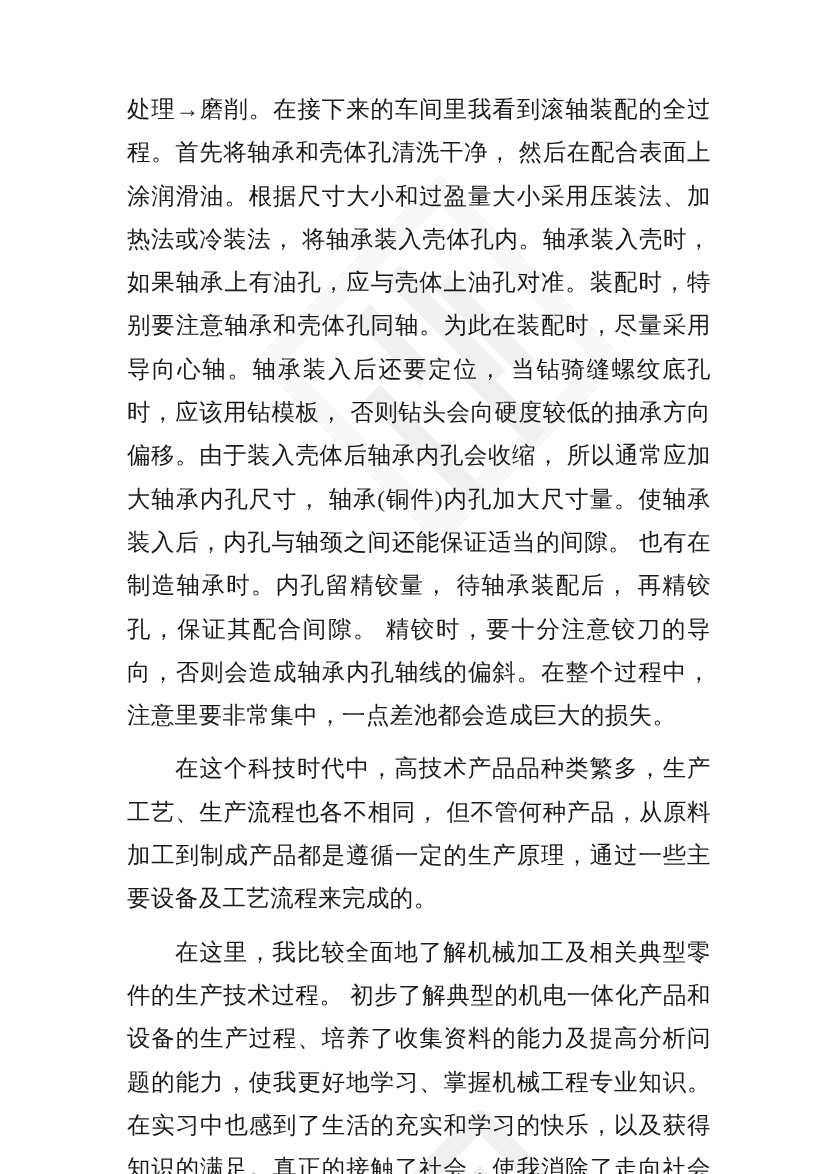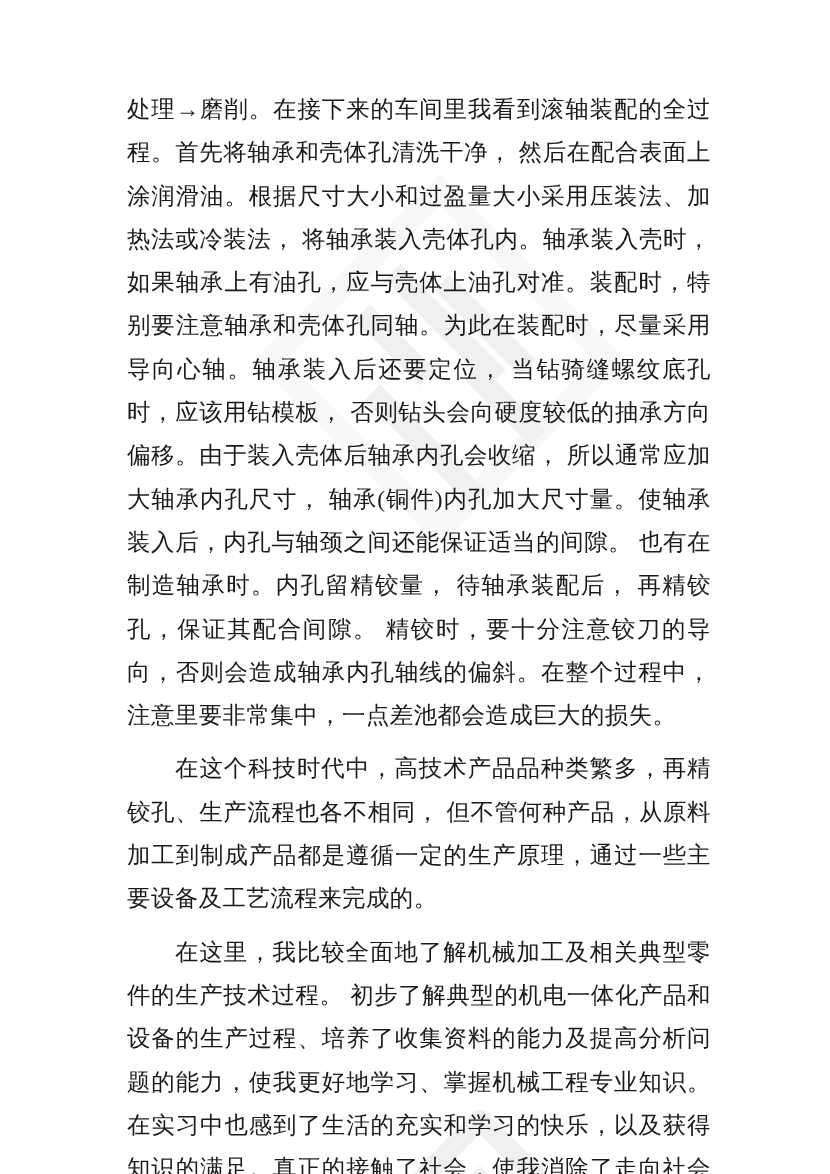--- a/index.html
+++ b/index.html
@@ -61,17 +61,17 @@
 
   <svg class="watermark wm-2" viewBox="0 0 300 200">
     <g fill="none" stroke="#777" stroke-width="20" stroke-linecap="square">
       <path d="M150 10 L290 150 M150 10 L10 150"></path>
       <path d="M120 100 L170 150 M150 70 L220 140"></path>
     </g>
   </svg>
 
   <div class="body-text">
     <p class="para">处理→磨削。在接下来的车间里我看到滚轴装配的全过程。首先将轴承和壳体孔清洗干净， 然后在配合表面上涂润滑油。根据尺寸大小和过盈量大小采用压装法、加热法或冷装法， 将轴承装入壳体孔内。轴承装入壳时，如果轴承上有油孔，应与壳体上油孔对准。装配时，特别要注意轴承和壳体孔同轴。为此在装配时，尽量采用导向心轴。轴承装入后还要定位， 当钻骑缝螺纹底孔时，应该用钻模板， 否则钻头会向硬度较低的抽承方向偏移。由于装入壳体后轴承内孔会收缩， 所以通常应加大轴承内孔尺寸， 轴承(铜件)内孔加大尺寸量。使轴承装入后，内孔与轴颈之间还能保证适当的间隙。 也有在制造轴承时。内孔留精铰量， 待轴承装配后， 再精铰孔，保证其配合间隙。 精铰时，要十分注意铰刀的导向，否则会造成轴承内孔轴线的偏斜。在整个过程中，注意里要非常集中，一点差池都会造成巨大的损失。</p>
-    <p class="para indent">在这个科技时代中，高技术产品品种类繁多，再精铰孔、生产流程也各不相同， 但不管何种产品，从原料加工到制成产品都是遵循一定的生产原理，通过一些主要设备及工艺流程来完成的。</p>
+    <p class="para indent">在这个科技时代中，高技术产品品种类繁多，生产工艺、生产流程也各不相同， 但不管何种产品，从原料加工到制成产品都是遵循一定的生产原理，通过一些主要设备及工艺流程来完成的。</p>
     <p class="para indent">在这里，我比较全面地了解机械加工及相关典型零件的生产技术过程。 初步了解典型的机电一体化产品和设备的生产过程、培养了收集资料的能力及提高分析问题的能力，使我更好地学习、掌握机械工程专业知识。在实习中也感到了生活的充实和学习的快乐，以及获得知识的满足。真正的接触了社会，使我消除了走向社会的恐惧心里， 让我对未来充满了信心， 以良好的心态去面</p>
   </div>
 
 </div>
 
 </body></html>

